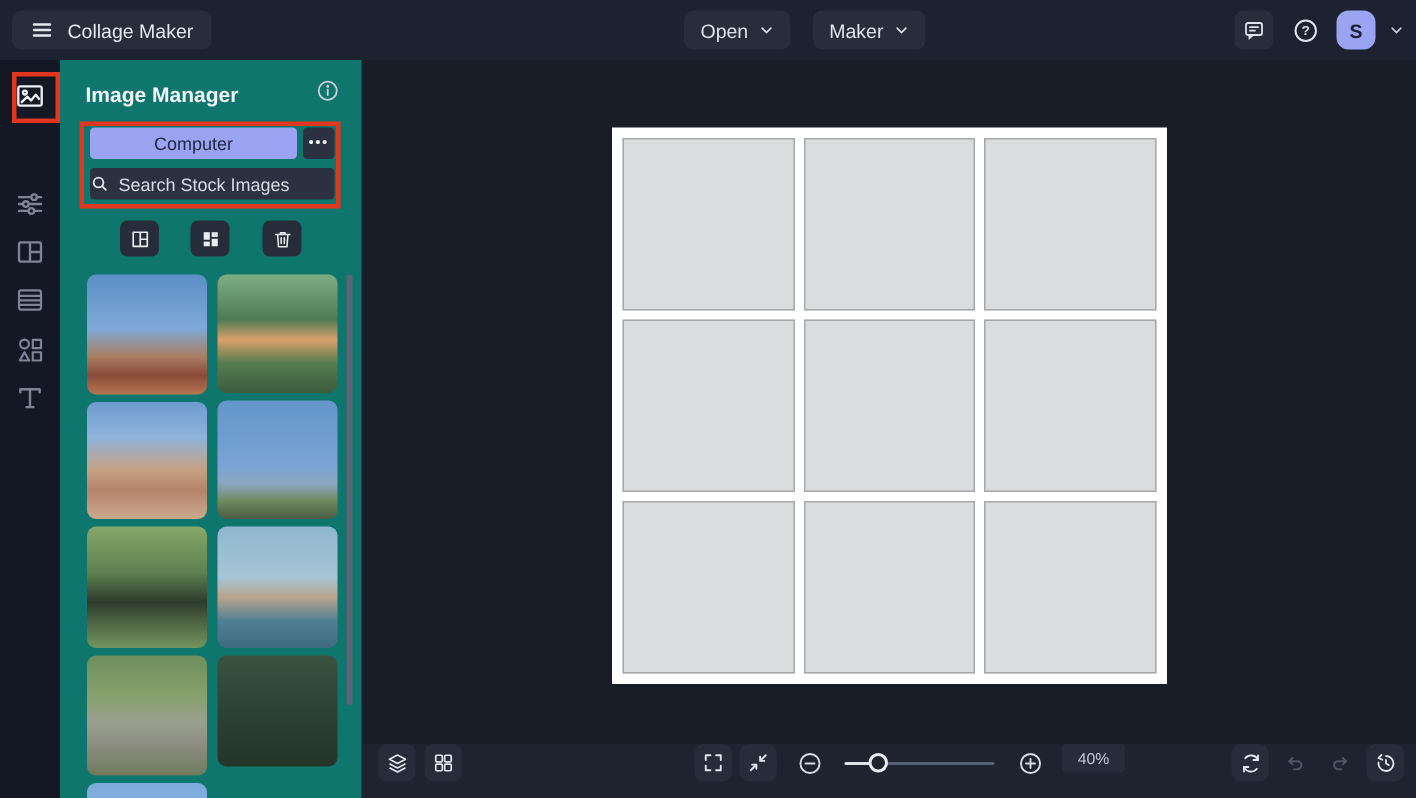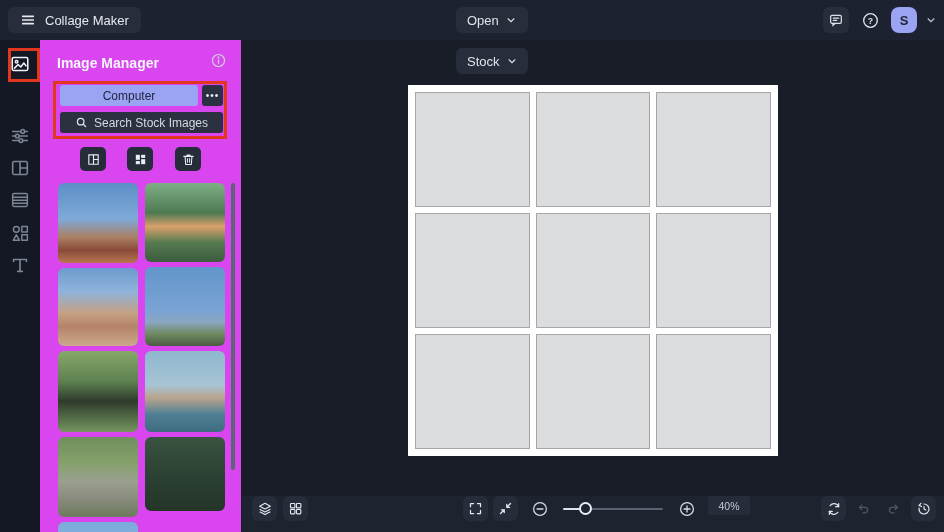--- a/index.html
+++ b/index.html
@@ -11,50 +11,50 @@
   
   .topbar { position:absolute; left:0; top:0; width:944px; height:40px;
             background:#1d2230; z-index:5; }
   .chip { position:absolute; display:flex; align-items:center; gap:9px;
           background:#272d3b; border-radius:6px; height:26px; top:7px;
           padding:0 12px; font-size:13px; color:#e6e9f0; }
   .app-chip { left:8px; }
   .tb-btn { display:flex; align-items:center; gap:7px; background:#272d3b;
             border:none; border-radius:6px; height:26px; padding:0 11px;
             font-size:13px; color:#dfe3ea; font-family:inherit; cursor:pointer; }
-  .tb-center { position:absolute; left:456px; top:7px; display:flex; gap:15px;flex-direction:column; }
+  .tb-center { position:absolute; left:456px; top:7px; display:flex; gap:15px; }
   .tb-right { position:absolute; right:8px; top:7px; display:flex; align-items:center; gap:9px; }
   .icon-box { width:26px; height:26px; background:#272d3b; border-radius:6px;
               display:flex; align-items:center; justify-content:center; }
   .avatar { width:26px; height:26px; border-radius:8px; display:flex;
             align-items:center; justify-content:center; font-size:13px;
             font-weight:bold; color:#1d2233; }
 
   
   .sidebar { position:absolute; left:0; top:40px; width:40px; height:492px;
              background:#141824; z-index:4; }
   .side-item { position:absolute; left:9px; width:22px; height:22px;
                color:#7c8496; cursor:pointer; }
   .side-item.active { color:#eef1f7; }
 
   
   .panel { position:absolute; left:40px; top:40px; width:201px; height:492px;
-           background:#d946ef; z-index:3; }
+           background:#0f766e; z-index:3; }
   .panel-title { position:absolute; left:17px; top:15px; font-size:14px;
                  font-weight:bold; color:#f2f4f8; }
   .info-btn { position:absolute; right:14px; top:12px; color:#cdd2dd; cursor:pointer; }
   .src-btn { position:absolute; left:20px; top:45px; width:138px; height:21px;
              border:none; border-radius:3px; font-size:12px; font-weight:normal;
              color:#222840; font-family:inherit; cursor:pointer; }
   .more-btn { position:absolute; left:162px; top:45px; width:21px; height:21px;
               background:#2b3140; border:none; border-radius:3px; color:#eef1f7;
               font-size:10px; letter-spacing:1px; line-height:10px; cursor:pointer; }
   .search-bar { position:absolute; left:20px; top:72px; width:163px; height:21px;
                 background:#2b3140; border-radius:3px; display:flex;
-                align-items:center; justify-content:center; gap:6px;
+                align-items:center; gap:6px;
                 font-size:12px; color:#d6dae3; cursor:text; }
   .pm-tools { position:absolute; top:107px; left:0; width:201px; height:24px; }
   .pm-tool { position:absolute; width:26px; height:24px; background:#262c39;
              border:none; border-radius:5px; display:flex; align-items:center;
              justify-content:center; color:#e9ecf2; cursor:pointer; }
   .thumb-col { position:absolute; top:143px; display:flex; flex-direction:column;
                gap:5px; width:80px; }
   .thumb { width:80px; border-radius:6px; cursor:pointer; }
   .scrollbar { position:absolute; left:191px; top:143px; width:4px; height:287px;
                border-radius:2px; background:#5d6476; cursor:pointer; }
@@ -118,21 +118,21 @@
   <div class="tb-center">
     <button class="tb-btn">
       <span>Open</span>
       <span>
         <svg width="10" height="10" viewBox="0 0 24 24" fill="none" stroke="currentColor" stroke-width="2.6" stroke-linecap="round">
             <path d="M5 9l7 7 7-7"></path>
           </svg>
       </span>
     </button>
     <button class="tb-btn">
-      <span>Stock</span>
+      <span>Maker</span>
       <span>
         <svg width="10" height="10" viewBox="0 0 24 24" fill="none" stroke="currentColor" stroke-width="2.6" stroke-linecap="round">
             <path d="M5 9l7 7 7-7"></path>
           </svg>
       </span>
     </button>
   </div>
 
   <div class="tb-right">
     <div class="icon-box">

